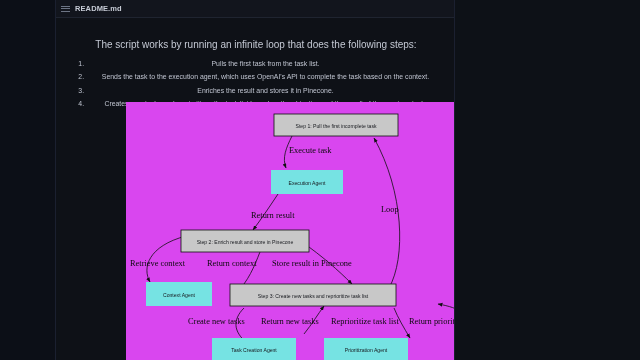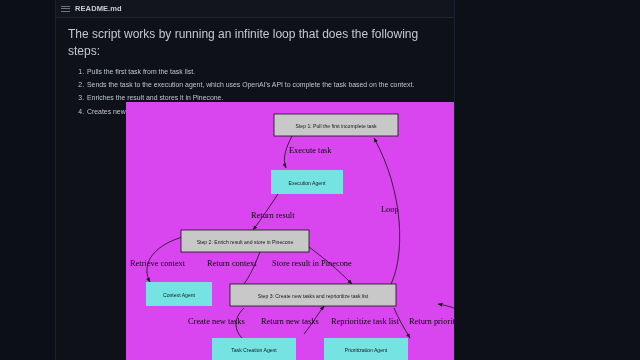--- a/index.html
+++ b/index.html
@@ -2,21 +2,21 @@
 <html><head>
 <meta charset="utf-8">
 <style>
   html,body{margin:0;padding:0;}
   body{
     width:640px;height:360px;overflow:hidden;
     background:#0b0e14;
     font-family:"Liberation Sans",sans-serif;
     -webkit-font-smoothing:antialiased;
   }
-  .app{position:relative;width:640px;height:360px;}
+  .app{position:relative;width:640px;height:360px;text-align:center;}
 
   
   .gutter{
     position:absolute;left:0;top:0;width:55px;height:360px;
     background:#0c0f17;
   }
   .gutter-edge{
     position:absolute;left:55px;top:0;width:1px;height:360px;
     background:#1b2030;
   }
@@ -55,21 +55,21 @@
   .file-title{
     font-size:7.5px;color:#c7ccd6;letter-spacing:.1px;font-weight:600;
   }
 
   
   .doc{
     position:absolute;left:0;top:18px;width:398px;
     padding:8px 10px 0 12px;box-sizing:border-box;
   }
   .para{
-    font-size:12px;color:#c4c9d4;line-height:1.4;margin:0 0 7px 0;
+    font-size:10px;color:#c4c9d4;line-height:1.4;margin:12px 0 7px 0;
   }
   ol.steps{
     margin:0;padding:0 0 0 18px;list-style:decimal;
   }
   ol.steps li{
     font-size:6.9px;color:#c0c5d1;line-height:1.45;margin:0 0 3.4px 0;
     padding-left:1px;
   }
 
   

